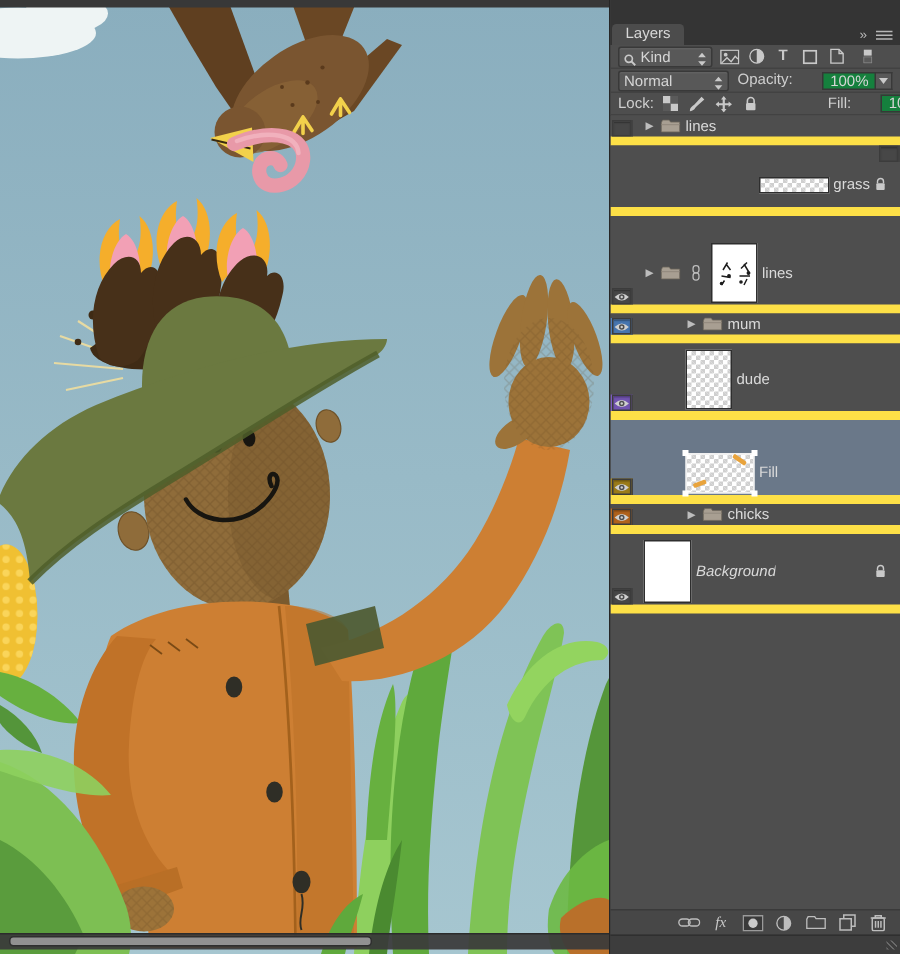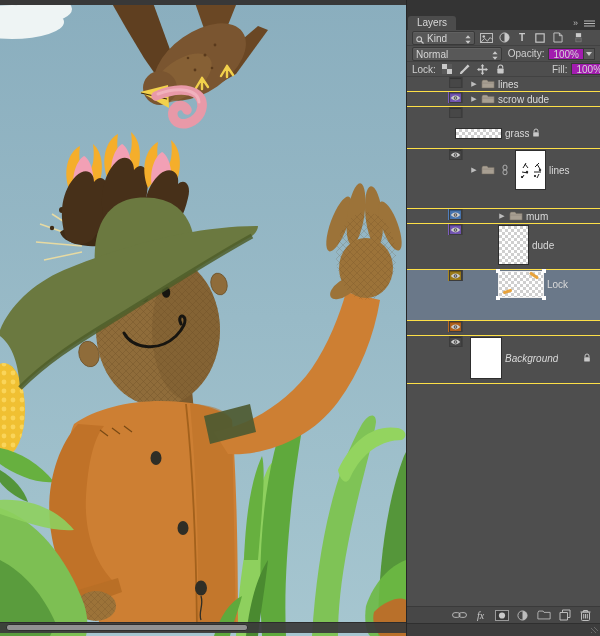--- a/index.html
+++ b/index.html
@@ -23,28 +23,28 @@
   .filter-row{height:15px;}
   .blend-row{height:15px;}
   .lock-row{height:14px;}
   .select{display:flex;align-items:flex-end;background:#585858;border:1px solid #393939;border-radius:2px;
           height:12px;padding:0 3px;gap:3px;box-shadow:inset 0 1px 0 rgba(255,255,255,.06);}
   .select .txt{flex:1;white-space:nowrap;overflow:hidden;}
   .kind-select{width:55px;}
   .mode-select{width:84px;}
   .lbl{color:#cfcfcf;white-space:nowrap;}
   .valbox{display:flex;align-items:center;height:12px;}
-  .valbox .val{background:#a21caf;border:1px solid #373737;height:12px;line-height:12px;padding:0 4px;box-sizing:border-box;min-width:30px;text-align:left;}
+  .valbox .val{background:#15803d;border:1px solid #373737;height:12px;line-height:12px;padding:0 4px;box-sizing:border-box;min-width:30px;text-align:left;margin-left:16px;}
   .valbox .drop{width:11px;height:12px;background:#585858;border:1px solid #393939;border-left:none;display:flex;align-items:center;justify-content:center;box-sizing:border-box;}
   .ico{display:inline-flex;align-items:center;justify-content:center;width:14px;height:12px;flex:0 0 auto;}
   .ico svg{display:block;}
   .t-ico{font-size:10px;font-weight:bold;color:#c9c9c9;line-height:1;}
   
   .layer-list{flex:1 1 auto;overflow:hidden;background:#4e4e4e;}
-  .layer-row{display:flex;align-items:flex-start;border-bottom:1px solid #fde047;background:#4e4e4e;position:relative;padding-left:41px;}
+  .layer-row{display:flex;align-items:flex-end;border-bottom:6px solid #fde047;background:#4e4e4e;position:relative;}
   .layer-row.selected{background:#6a7889;}
   .eye-cell{width:14px;flex:0 0 auto;border-right:1px solid #424242;display:flex;align-items:center;justify-content:center;}
   .eye-box{width:11px;height:9px;border:1px solid #3c3c3c;background:rgba(0,0,0,.08);
            box-shadow:inset 0 1px 1px rgba(0,0,0,.3);display:flex;align-items:center;justify-content:center;}
   .row-content{display:flex;align-items:center;gap:3px;padding:1px 3px 1px 4px;flex:1 1 auto;min-width:0;}
   .indent{flex:0 0 auto;height:1px;}
   .arrow{color:#bdbdbd;font-size:7px;width:8px;text-align:center;flex:0 0 auto;}
   .lname{white-space:nowrap;overflow:hidden;color:#dadada;}
   .lname.it{font-style:italic;}
   .checker{background-color:#fff;background-image:
@@ -352,44 +352,20 @@
               <svg width="14" height="10" viewBox="0 0 16 11">
                 <path d="M1 3 L1 10 L15 10 L15 2.5 L8 2.5 L7 1 L2 1 Z" fill="#a89f92" stroke="#6e675c" stroke-width="0.6"></path>
                 <path d="M1 4.5 L15 4.5" stroke="#8f877b" stroke-width="0.7"></path>
               </svg>
             </span>
 
       <span class="lname">lines</span>
 
     </div>
   </div>
-        <div class="layer-row" style="height: 14px;">
-    <div class="eye-cell" style="background: rgb(124, 92, 192);">
-            <div class="eye-box">
-              <svg width="11" height="8" viewBox="0 0 15 10">
-                <path d="M1 5 Q7.5 -1.5 14 5 Q7.5 11.5 1 5 Z" fill="#cfcfcf"></path>
-                <circle cx="7.5" cy="5" r="2.5" fill="#4e4e4e"></circle>
-                <circle cx="7.5" cy="5" r="1.1" fill="#cfcfcf"></circle>
-              </svg>
-            </div>
-          </div>
-    <div class="row-content">
-      <span class="indent" style="width: 0px;"></span>
-      <span class="arrow">▶</span>
-      <span class="ico folder-slot">
-              <svg width="14" height="10" viewBox="0 0 16 11">
-                <path d="M1 3 L1 10 L15 10 L15 2.5 L8 2.5 L7 1 L2 1 Z" fill="#a89f92" stroke="#6e675c" stroke-width="0.6"></path>
-                <path d="M1 4.5 L15 4.5" stroke="#8f877b" stroke-width="0.7"></path>
-              </svg>
-            </span>
-
-      <span class="lname">scrow dude</span>
-
-    </div>
-  </div>
         <div class="layer-row" style="height: 41px; flex-direction: column;">
     <div class="eye-cell">
             <div class="eye-box"></div>
           </div>
     <div class="row-content">
       <span class="indent" style="width: 0px;"></span>
 
       <span class="thumb checker" style="width: 47px; height: 11px;"></span>
       <span class="lname">grass</span>
       <span class="lockicon">
@@ -497,34 +473,47 @@
       <span class="indent" style="width: 28px;"></span>
 
       <span class="thumb checker sel" style="width: 46px; height: 27px;">
               <span class="corner" style="inset: -3px auto auto -3px;"></span>
               <span class="corner" style="inset: -3px -3px auto auto;"></span>
               <span class="corner" style="inset: auto auto -3px -3px;"></span>
               <span class="corner" style="inset: auto -3px -3px auto;"></span>
               <span class="mark" style="top: 2px; left: 30px; width: 10px; height: 3px; transform: rotate(35deg);"></span>
               <span class="mark" style="top: 18px; left: 4px; width: 9px; height: 3px; transform: rotate(-20deg);"></span>
             </span>
-      <span class="lname">Lock</span>
+      <span class="lname">Fill</span>
 
     </div>
   </div>
         <div class="layer-row" style="height: 14px;">
     <div class="eye-cell" style="background: rgb(191, 107, 31);">
             <div class="eye-box">
               <svg width="11" height="8" viewBox="0 0 15 10">
                 <path d="M1 5 Q7.5 -1.5 14 5 Q7.5 11.5 1 5 Z" fill="#cfcfcf"></path>
                 <circle cx="7.5" cy="5" r="2.5" fill="#4e4e4e"></circle>
                 <circle cx="7.5" cy="5" r="1.1" fill="#cfcfcf"></circle>
               </svg>
             </div>
           </div>
+    <div class="row-content">
+      <span class="indent" style="width: 28px;"></span>
+      <span class="arrow">▶</span>
+      <span class="ico folder-slot">
+              <svg width="14" height="10" viewBox="0 0 16 11">
+                <path d="M1 3 L1 10 L15 10 L15 2.5 L8 2.5 L7 1 L2 1 Z" fill="#a89f92" stroke="#6e675c" stroke-width="0.6"></path>
+                <path d="M1 4.5 L15 4.5" stroke="#8f877b" stroke-width="0.7"></path>
+              </svg>
+            </span>
+
+      <span class="lname">chicks</span>
+
+    </div>
   </div>
         <div class="layer-row" style="height: 47px;">
     <div class="eye-cell">
             <div class="eye-box">
               <svg width="11" height="8" viewBox="0 0 15 10">
                 <path d="M1 5 Q7.5 -1.5 14 5 Q7.5 11.5 1 5 Z" fill="#cfcfcf"></path>
                 <circle cx="7.5" cy="5" r="2.5" fill="#4e4e4e"></circle>
                 <circle cx="7.5" cy="5" r="1.1" fill="#cfcfcf"></circle>
               </svg>
             </div>

